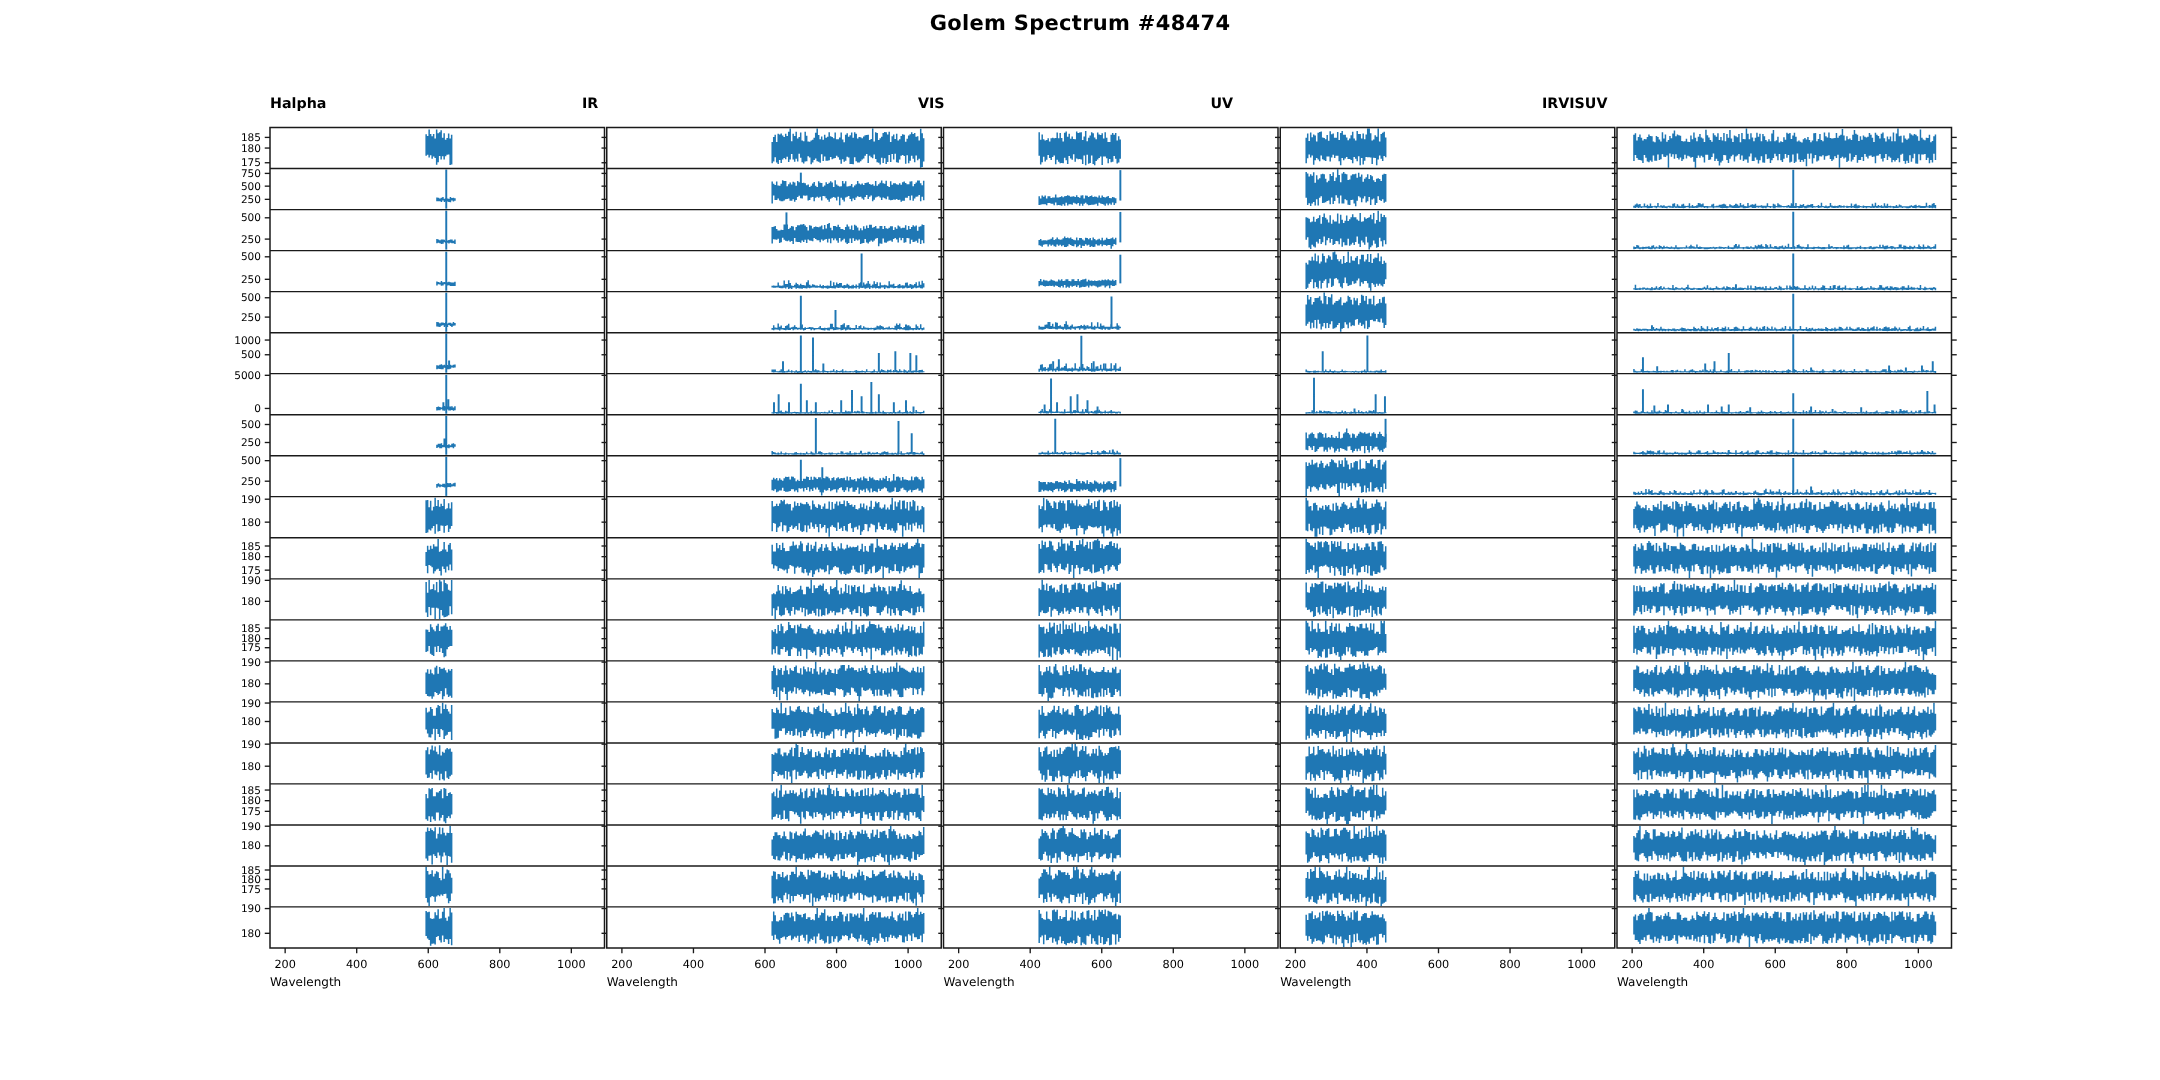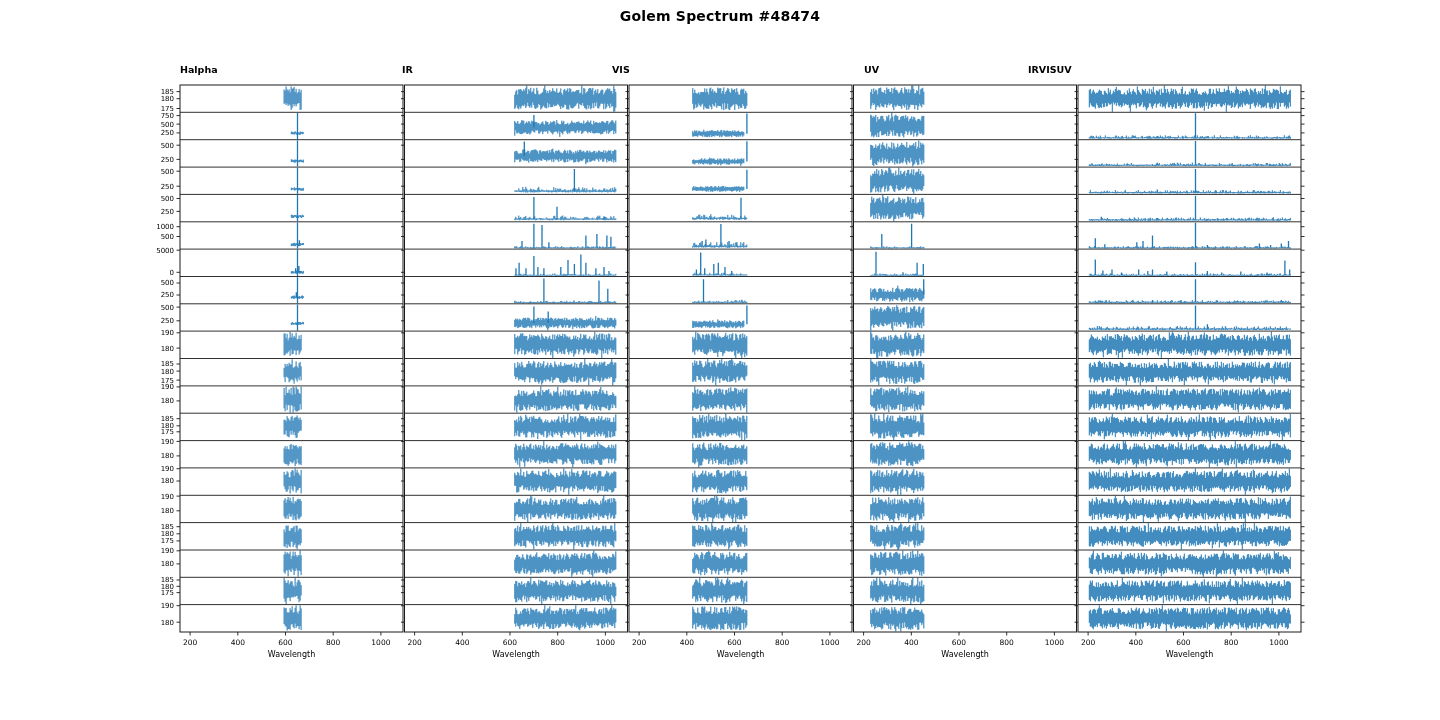--- a/index.html
+++ b/index.html
@@ -11,35 +11,35 @@
   }
   .suptitle{
     position:absolute;left:0;top:8px;width:100%;text-align:center;
     font-size:14px;font-weight:bold;letter-spacing:.2px;
   }
   .col-title{
     position:absolute;top:64px;width:223px;text-align:left;
     font-size:9.5px;font-weight:bold;
   }
   .xlabel{
-    position:absolute;top:650px;width:223px;text-align:center;
+    position:absolute;top:650px;width:223px;text-align:left;
     font-size:8px;
   }
   svg{position:absolute;left:0;top:0;}
 </style>
 </head>
 <body>
 
 <div class="figure">
   <div class="suptitle">Golem Spectrum #48474</div>
 
   <div class="col-title" style="left:180px">Halpha</div>
-  <div class="col-title" style="left:402px">IR</div>
+  <div class="col-title" style="left:388px">IR</div>
   <div class="col-title" style="left:612px">VIS</div>
-  <div class="col-title" style="left:864px">UV</div>
+  <div class="col-title" style="left:807px">UV</div>
   <div class="col-title" style="left:1028px">IRVISUV</div>
 
   <svg id="plot" width="1440" height="720">
       <g>
         <g>
           <path d="M284.1 89.5L284.1 103.9M285.1 90.7L285.1 103.2M286.1 86.4L286.1 105.0M287.1 89.3L287.1 103.5M288.1 90.9L288.1 105.9M289.1 89.3L289.1 104.3M290.1 92.4L290.1 105.4M291.1 86.4L291.1 109.9M292.1 88.8L292.1 108.2M293.1 88.2L293.1 104.0M294.1 86.9L294.1 106.3M295.1 91.9L295.1 104.2M296.1 88.8L296.1 106.4M297.1 93.2L297.1 104.2M298.1 92.0L298.1 103.2M299.1 89.0L299.1 103.0M300.1 92.3L300.1 110.0M301.1 89.8L301.1 109.6" stroke="#1f77b4" stroke-width="1" fill="none"></path>
         </g>
         <g>
           <path d="M514.8 94.7L514.8 108.9M515.8 91.4L515.8 107.6M516.8 89.9L516.8 104.9M517.8 94.6L517.8 108.4M518.8 89.2L518.8 109.4M519.8 89.6L519.8 106.7M520.8 89.0L520.8 108.7M521.8 90.4L521.8 106.4M522.8 91.3L522.8 105.3M523.8 89.1L523.8 106.1M524.8 90.7L524.8 104.5M525.8 87.8L525.8 108.0M526.8 85.6L526.8 106.4M527.8 94.1L527.8 102.7M528.8 89.1L528.8 106.3M529.8 90.6L529.8 107.9M530.8 87.8L530.8 105.8M531.8 92.4L531.8 107.7M532.8 91.3L532.8 102.5M533.8 88.3L533.8 105.1M534.8 93.7L534.8 108.2M535.8 94.2L535.8 109.0M536.8 87.8L536.8 107.7M537.8 90.5L537.8 107.5M538.8 94.3L538.8 104.1M539.8 94.5L539.8 105.0M540.8 93.6L540.8 109.5M541.8 93.1L541.8 108.4M542.8 91.9L542.8 106.7M543.8 88.5L543.8 105.6M544.8 85.6L544.8 107.5M545.8 90.0L545.8 107.9M546.8 92.9L546.8 108.5M547.8 91.0L547.8 102.8M548.8 93.2L548.8 107.4M549.8 89.9L549.8 104.3M550.8 91.8L550.8 107.2M551.8 91.2L551.8 107.1M552.8 88.2L552.8 106.9M553.8 90.8L553.8 104.7M554.8 91.3L554.8 106.2M555.8 92.2L555.8 105.7M556.8 88.4L556.8 105.3M557.8 92.8L557.8 103.8M558.8 92.8L558.8 104.9M559.8 91.6L559.8 106.5M560.8 88.4L560.8 109.2M561.8 93.0L561.8 106.2M562.8 94.8L562.8 107.8M563.8 89.9L563.8 107.2M564.8 88.9L564.8 104.5M565.8 91.2L565.8 105.0M566.8 90.2L566.8 109.3M567.8 88.3L567.8 109.3M568.8 91.8L568.8 109.5M569.8 88.1L569.8 104.9M570.8 89.1L570.8 107.5M571.8 92.3L571.8 108.4M572.8 91.4L572.8 108.3M573.8 91.5L573.8 107.5M574.8 92.1L574.8 106.4M575.8 91.0L575.8 105.6M576.8 90.1L576.8 103.8M577.8 90.0L577.8 102.7M578.8 89.9L578.8 108.7M579.8 93.4L579.8 103.9M580.8 92.6L580.8 104.9M581.8 85.6L581.8 105.5M582.8 94.4L582.8 103.0M583.8 88.1L583.8 106.0M584.8 88.6L584.8 108.2M585.8 93.3L585.8 108.5M586.8 92.1L586.8 109.6M587.8 91.1L587.8 105.1M588.8 88.7L588.8 108.6M589.8 88.0L589.8 105.5M590.8 88.1L590.8 109.4M591.8 89.7L591.8 108.0M592.8 87.9L592.8 103.3M593.8 94.6L593.8 108.0M594.8 90.9L594.8 102.7M595.8 89.6L595.8 106.3M596.8 92.7L596.8 102.5M597.8 89.1L597.8 108.2M598.8 93.7L598.8 108.5M599.8 92.9L599.8 106.3M600.8 90.7L600.8 103.8M601.8 89.5L601.8 103.4M602.8 89.9L602.8 104.0M603.8 94.5L603.8 109.2M604.8 92.5L604.8 103.5M605.8 90.4L605.8 108.9M606.8 89.5L606.8 107.2M607.8 88.1L607.8 103.9M608.8 89.4L608.8 105.9M609.8 88.7L609.8 108.1M610.8 91.1L610.8 103.6M611.8 90.9L611.8 106.8M612.8 93.6L612.8 105.9M613.8 85.8L613.8 111.8M614.8 88.9L614.8 111.3M615.8 92.1L615.8 107.6" stroke="#1f77b4" stroke-width="1" fill="none"></path>
         </g>

